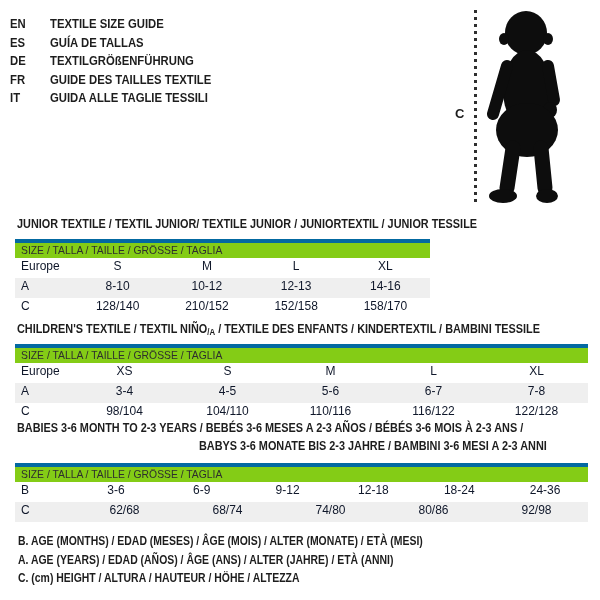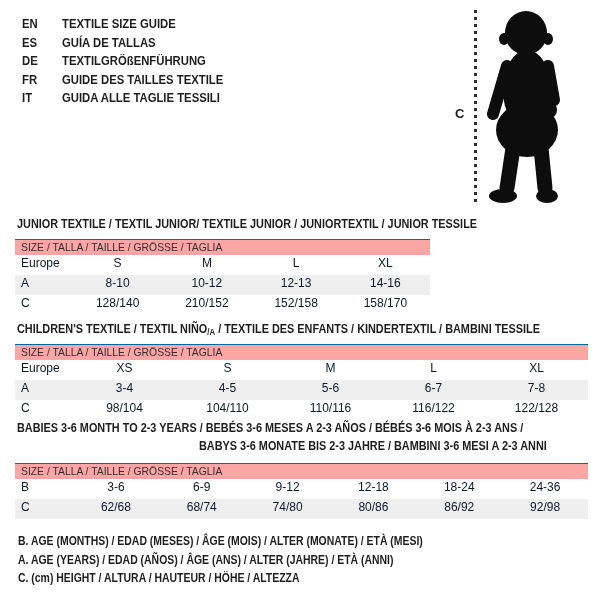--- a/index.html
+++ b/index.html
@@ -5,21 +5,21 @@
   html,body{margin:0;padding:0;background:#ffffff;}
   .canvas{
     position:relative;width:600px;height:600px;background:#ffffff;
     font-family:"Liberation Sans",sans-serif;color:#1d1d1d;overflow:hidden;
   }
   
   .cx{display:inline-block;transform:scaleX(0.87);transform-origin:0 50%;white-space:nowrap;}
   .cx9{display:inline-block;transform:scaleX(0.9);transform-origin:0 50%;white-space:nowrap;}
 
   
-  .lang-block{position:absolute;left:22px;top:15px;font-size:13px;font-weight:700;line-height:18.5px;}
+  .lang-block{position:absolute;left:10px;top:15px;font-size:13px;font-weight:700;line-height:18.5px;}
   .lang-row{display:flex;}
   .lang-code{width:40px;}
 
   
   .height-line{position:absolute;left:474px;top:10px;width:3px;height:196px;
     background:repeating-linear-gradient(to bottom,#2e2e2e 0 3px,transparent 3px 7px);}
   .height-label{position:absolute;left:455px;top:106px;font-size:13px;font-weight:700;}
   .baby{position:absolute;left:483px;top:8px;}
 
   
@@ -27,21 +27,21 @@
   .t1{top:216px;}
   .t2{top:321px;}
   .t3{top:420px;}
   .subA{font-size:9px;vertical-align:-2px;}
 
   
   .size-table{position:absolute;left:15px;}
   .tbl1{top:239px;width:415px;}
   .tbl2{top:344px;width:573px;}
   .tbl3{top:463px;width:573px;}
-  .band{height:15px;line-height:15px;background:#fca5a5;border-top:1px solid #0369a1;
+  .band{height:15px;line-height:15px;background:#84cc16;border-top:4px solid #0369a1;
     font-size:11.5px;color:#2e2e2e;padding-left:6px;overflow:hidden;}
   .trow{display:flex;height:20px;line-height:17.5px;font-size:12px;color:#0f172a;}
   .trow.striped{background:#efefef;}
   .tlabel{width:58px;padding-left:6px;box-sizing:border-box;text-align:left;}
   .tcell{flex:1;text-align:center;}
 
   
   .legend{position:absolute;left:18px;top:532px;font-size:12px;font-weight:700;line-height:18.5px;}
 </style>
 </head>
@@ -170,21 +170,20 @@
       <div class="tcell">12-18</div>
       <div class="tcell">18-24</div>
       <div class="tcell">24-36</div>
     </div>
     <div class="trow striped">
       <div class="tlabel">C</div>
       <div class="tcell">62/68</div>
       <div class="tcell">68/74</div>
       <div class="tcell">74/80</div>
       <div class="tcell">80/86</div>
-      <div class="tcell">86/92</div>
       <div class="tcell">92/98</div>
     </div>
   </div>
 
   <div class="legend">
     <div><span class="cx">B. AGE (MONTHS) / EDAD (MESES) / ÂGE (MOIS) / ALTER (MONATE) / ETÀ (MESI)</span></div>
     <div><span class="cx">A. AGE (YEARS) / EDAD (AÑOS) / ÂGE (ANS) / ALTER (JAHRE) / ETÀ (ANNI)</span></div>
     <div><span class="cx">C. (cm) HEIGHT / ALTURA / HAUTEUR / HÖHE / ALTEZZA</span></div>
   </div>
 

